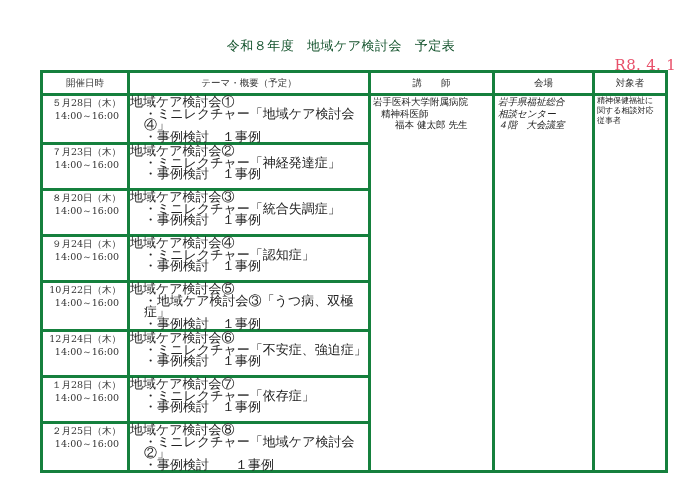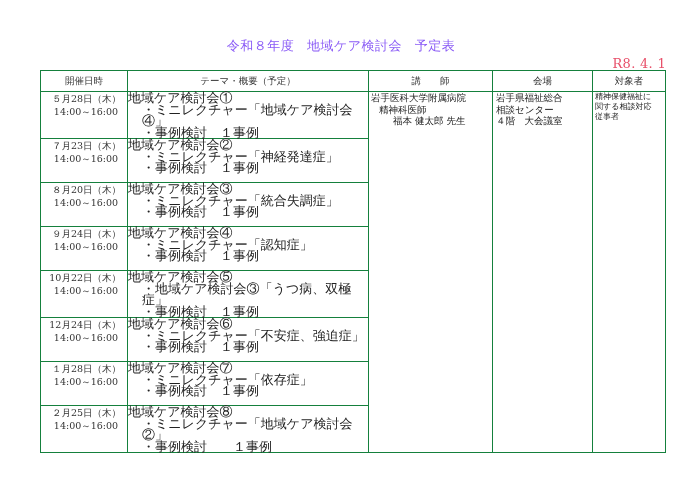--- a/index.html
+++ b/index.html
@@ -5,33 +5,33 @@
   html, body { margin: 0; padding: 0; background: #ffffff; }
   body {
     width: 690px; height: 490px; position: relative; overflow: hidden;
     font-family: "DejaVu Serif", "Liberation Serif", serif;
     color: #222;
   }
   .title {
     position: absolute; left: 0; top: 37px; width: 690px;
     text-align: center; font-size: 13px; letter-spacing: 0.5px;
     font-family: "DejaVu Sans", "Liberation Sans", sans-serif;
-    color: #8b5cf6;
+    color: #14532d;
   }
   .title span { margin-right: 8px; }
   .revdate {
-    position: absolute; right: 24px; top: 56px;
-    font-size: 13px; color: #e8506a; letter-spacing: 0.3px;
+    position: absolute; right: 14px; top: 56px;
+    font-size: 15px; color: #e8506a; letter-spacing: 0.3px;
   }
   table.sched {
     position: absolute; left: 40px; top: 70px;
     width: 625px; border-collapse: collapse; table-layout: fixed;
   }
   table.sched th, table.sched td {
-    border: 1px solid #15803d; padding: 0; vertical-align: top;
+    border: 3px solid #15803d; padding: 0; vertical-align: top;
   }
   table.sched th {
     height: 20px; font-weight: normal; font-size: 9.5px; text-align: center; vertical-align: middle;
     color: #333;
   }
   .col-date { width: 87px; }
   .col-theme { width: 241px; }
   .col-lect { width: 124px; }
   .col-venue { width: 100px; }
   .col-target { width: 73px; }
@@ -41,21 +41,21 @@
   }
   td.date .d { display: block; padding-right: 6px; text-align: right; }
   td.date .t { display: block; padding-left: 4px; }
   td.theme { font-size: 13px; line-height: 11.5px; padding: 2px 0 0 3px; color: #222; }
   td.theme .l1 { display: block; }
   td.theme .l2, td.theme .l3 { display: block; padding-left: 14px; }
   td.merged { vertical-align: middle; font-size: 9.5px; line-height: 11.5px; color: #222; }
   .lect .a { display: block; padding-left: 2px; }
   .lect .b { display: block; padding-left: 10px; }
   .lect .c { display: block; padding-left: 24px; }
-  .venue .v { display: block; padding-left: 3px; }
+  .venue .v { display: block; padding-left: 3px; font-style: italic; }
   .target { font-size: 8px !important; line-height: 10px !important; }
   .target .g { display: block; padding-left: 2px; }
 </style>
 </head>
 <body>
 
 <div class="title">
   <span>令和８年度</span>
   <span>地域ケア検討会</span>
   <span>予定表</span>

